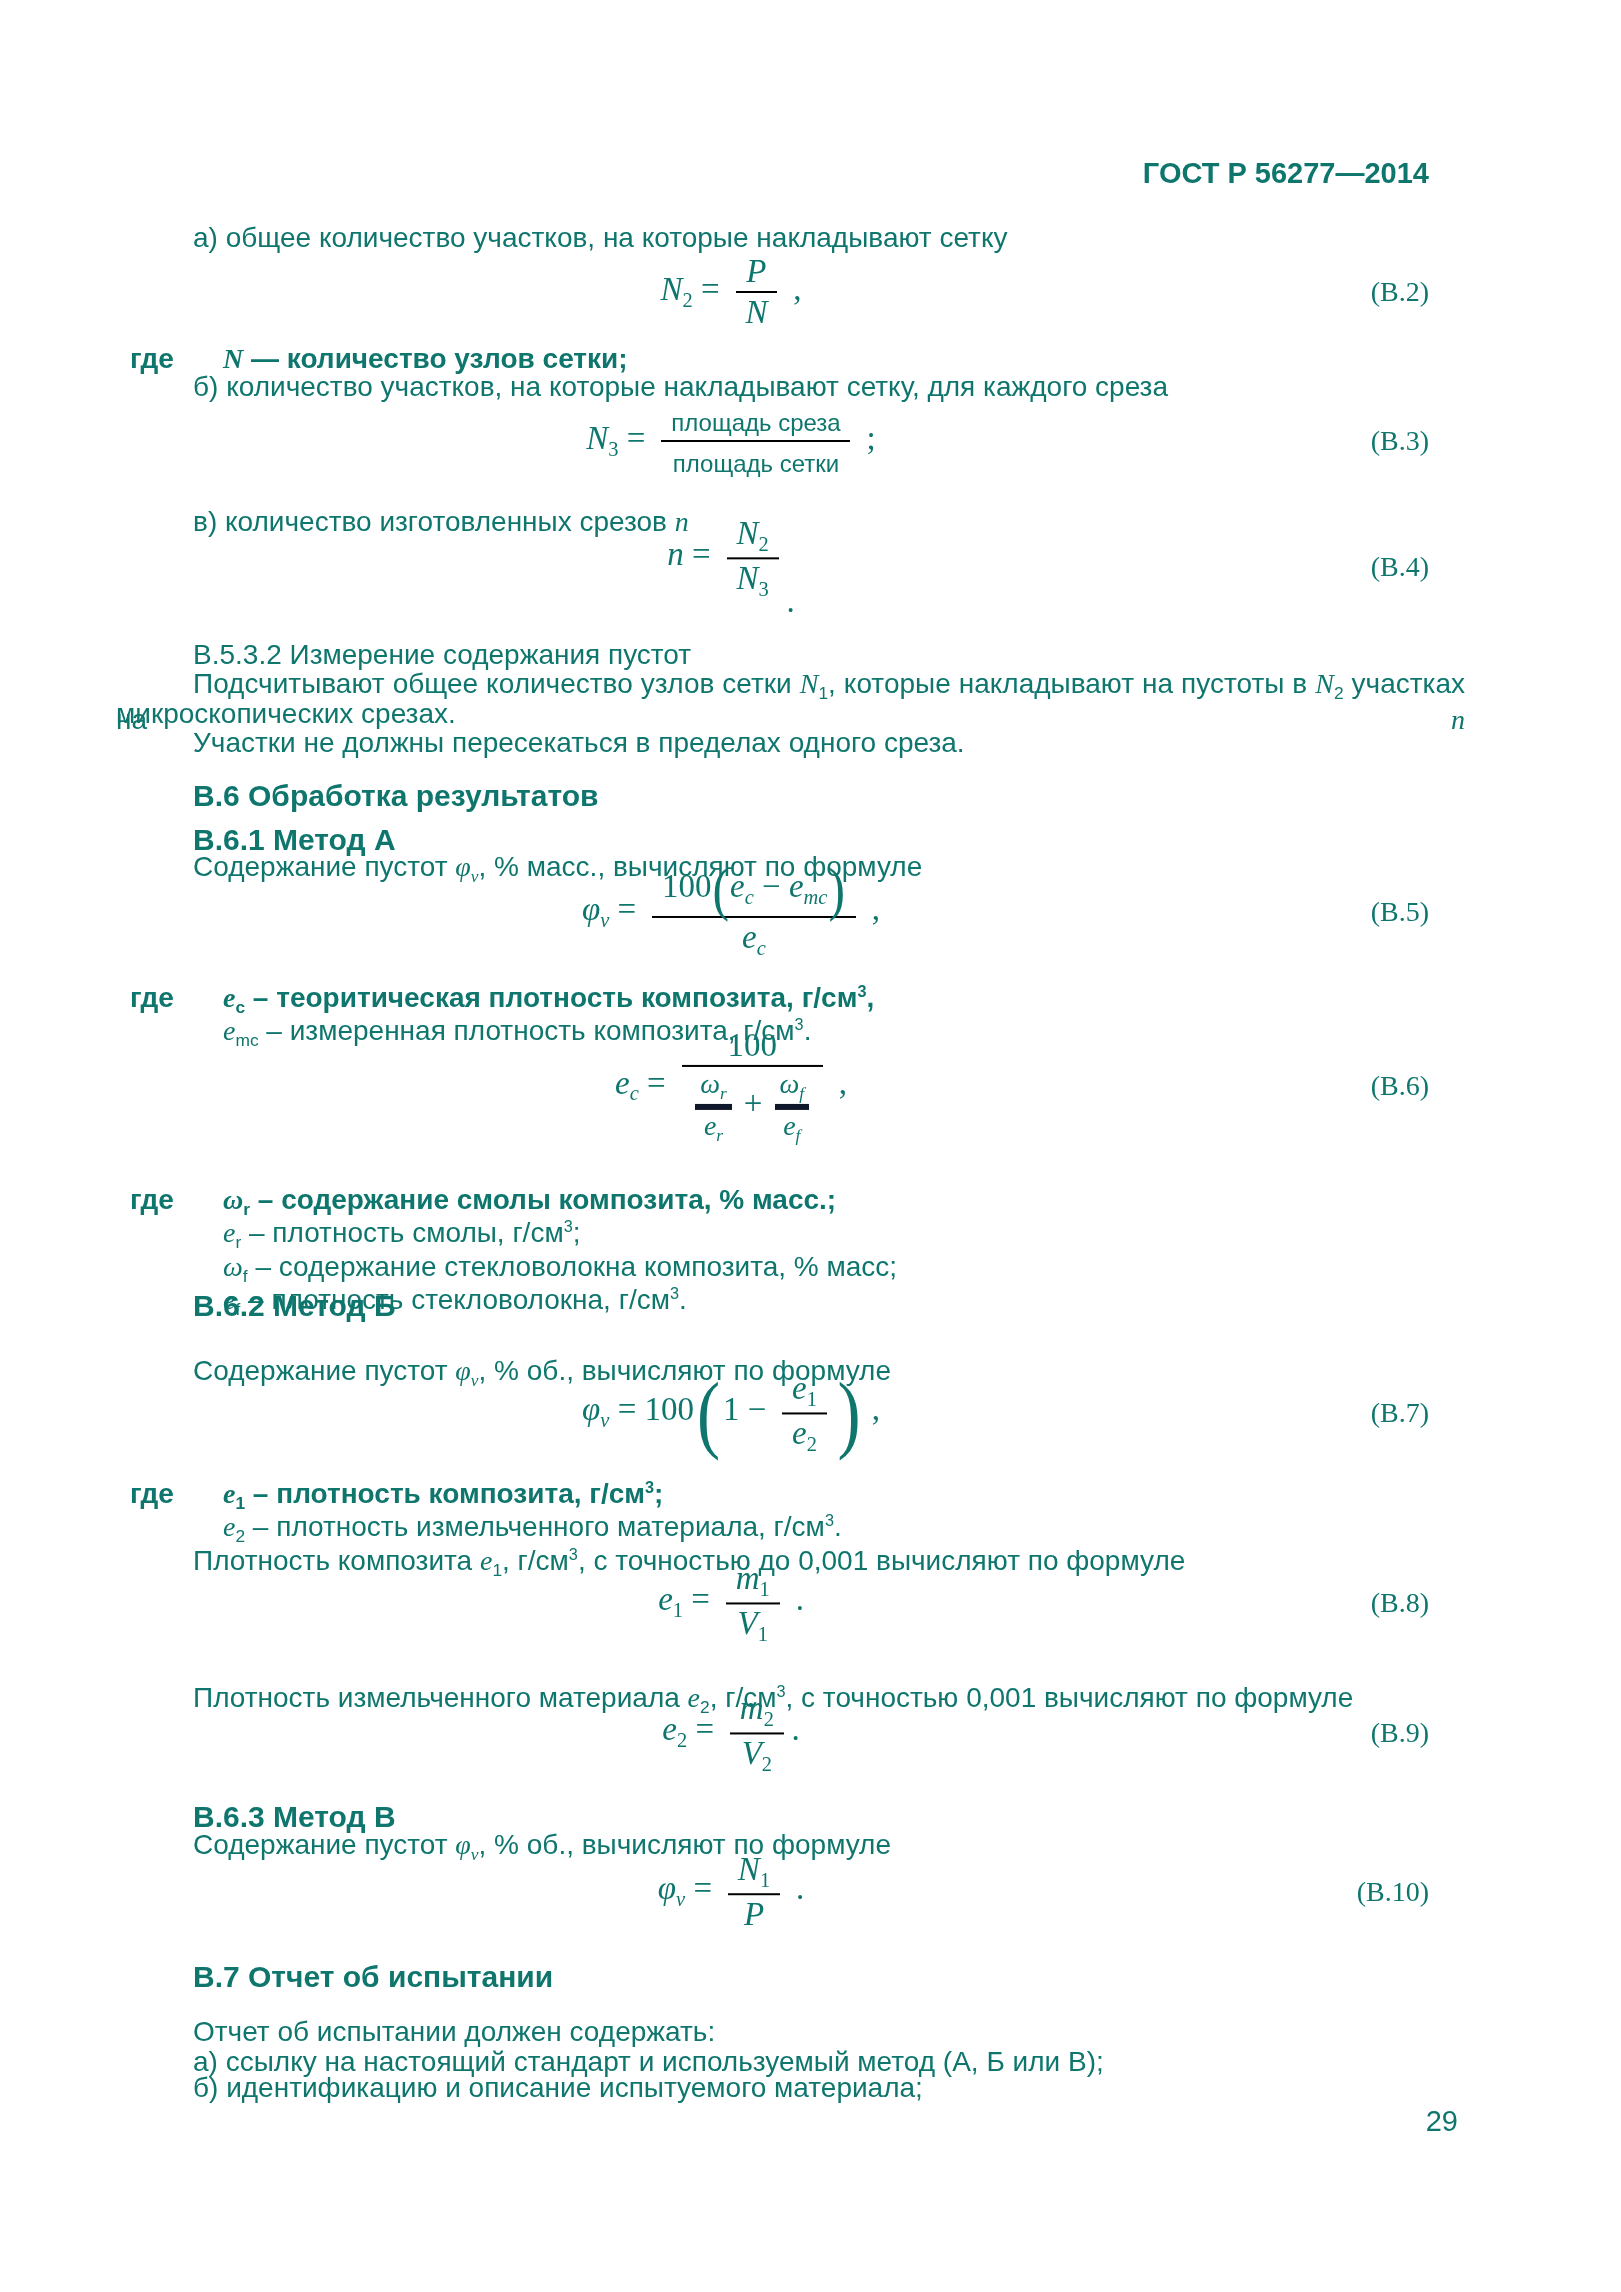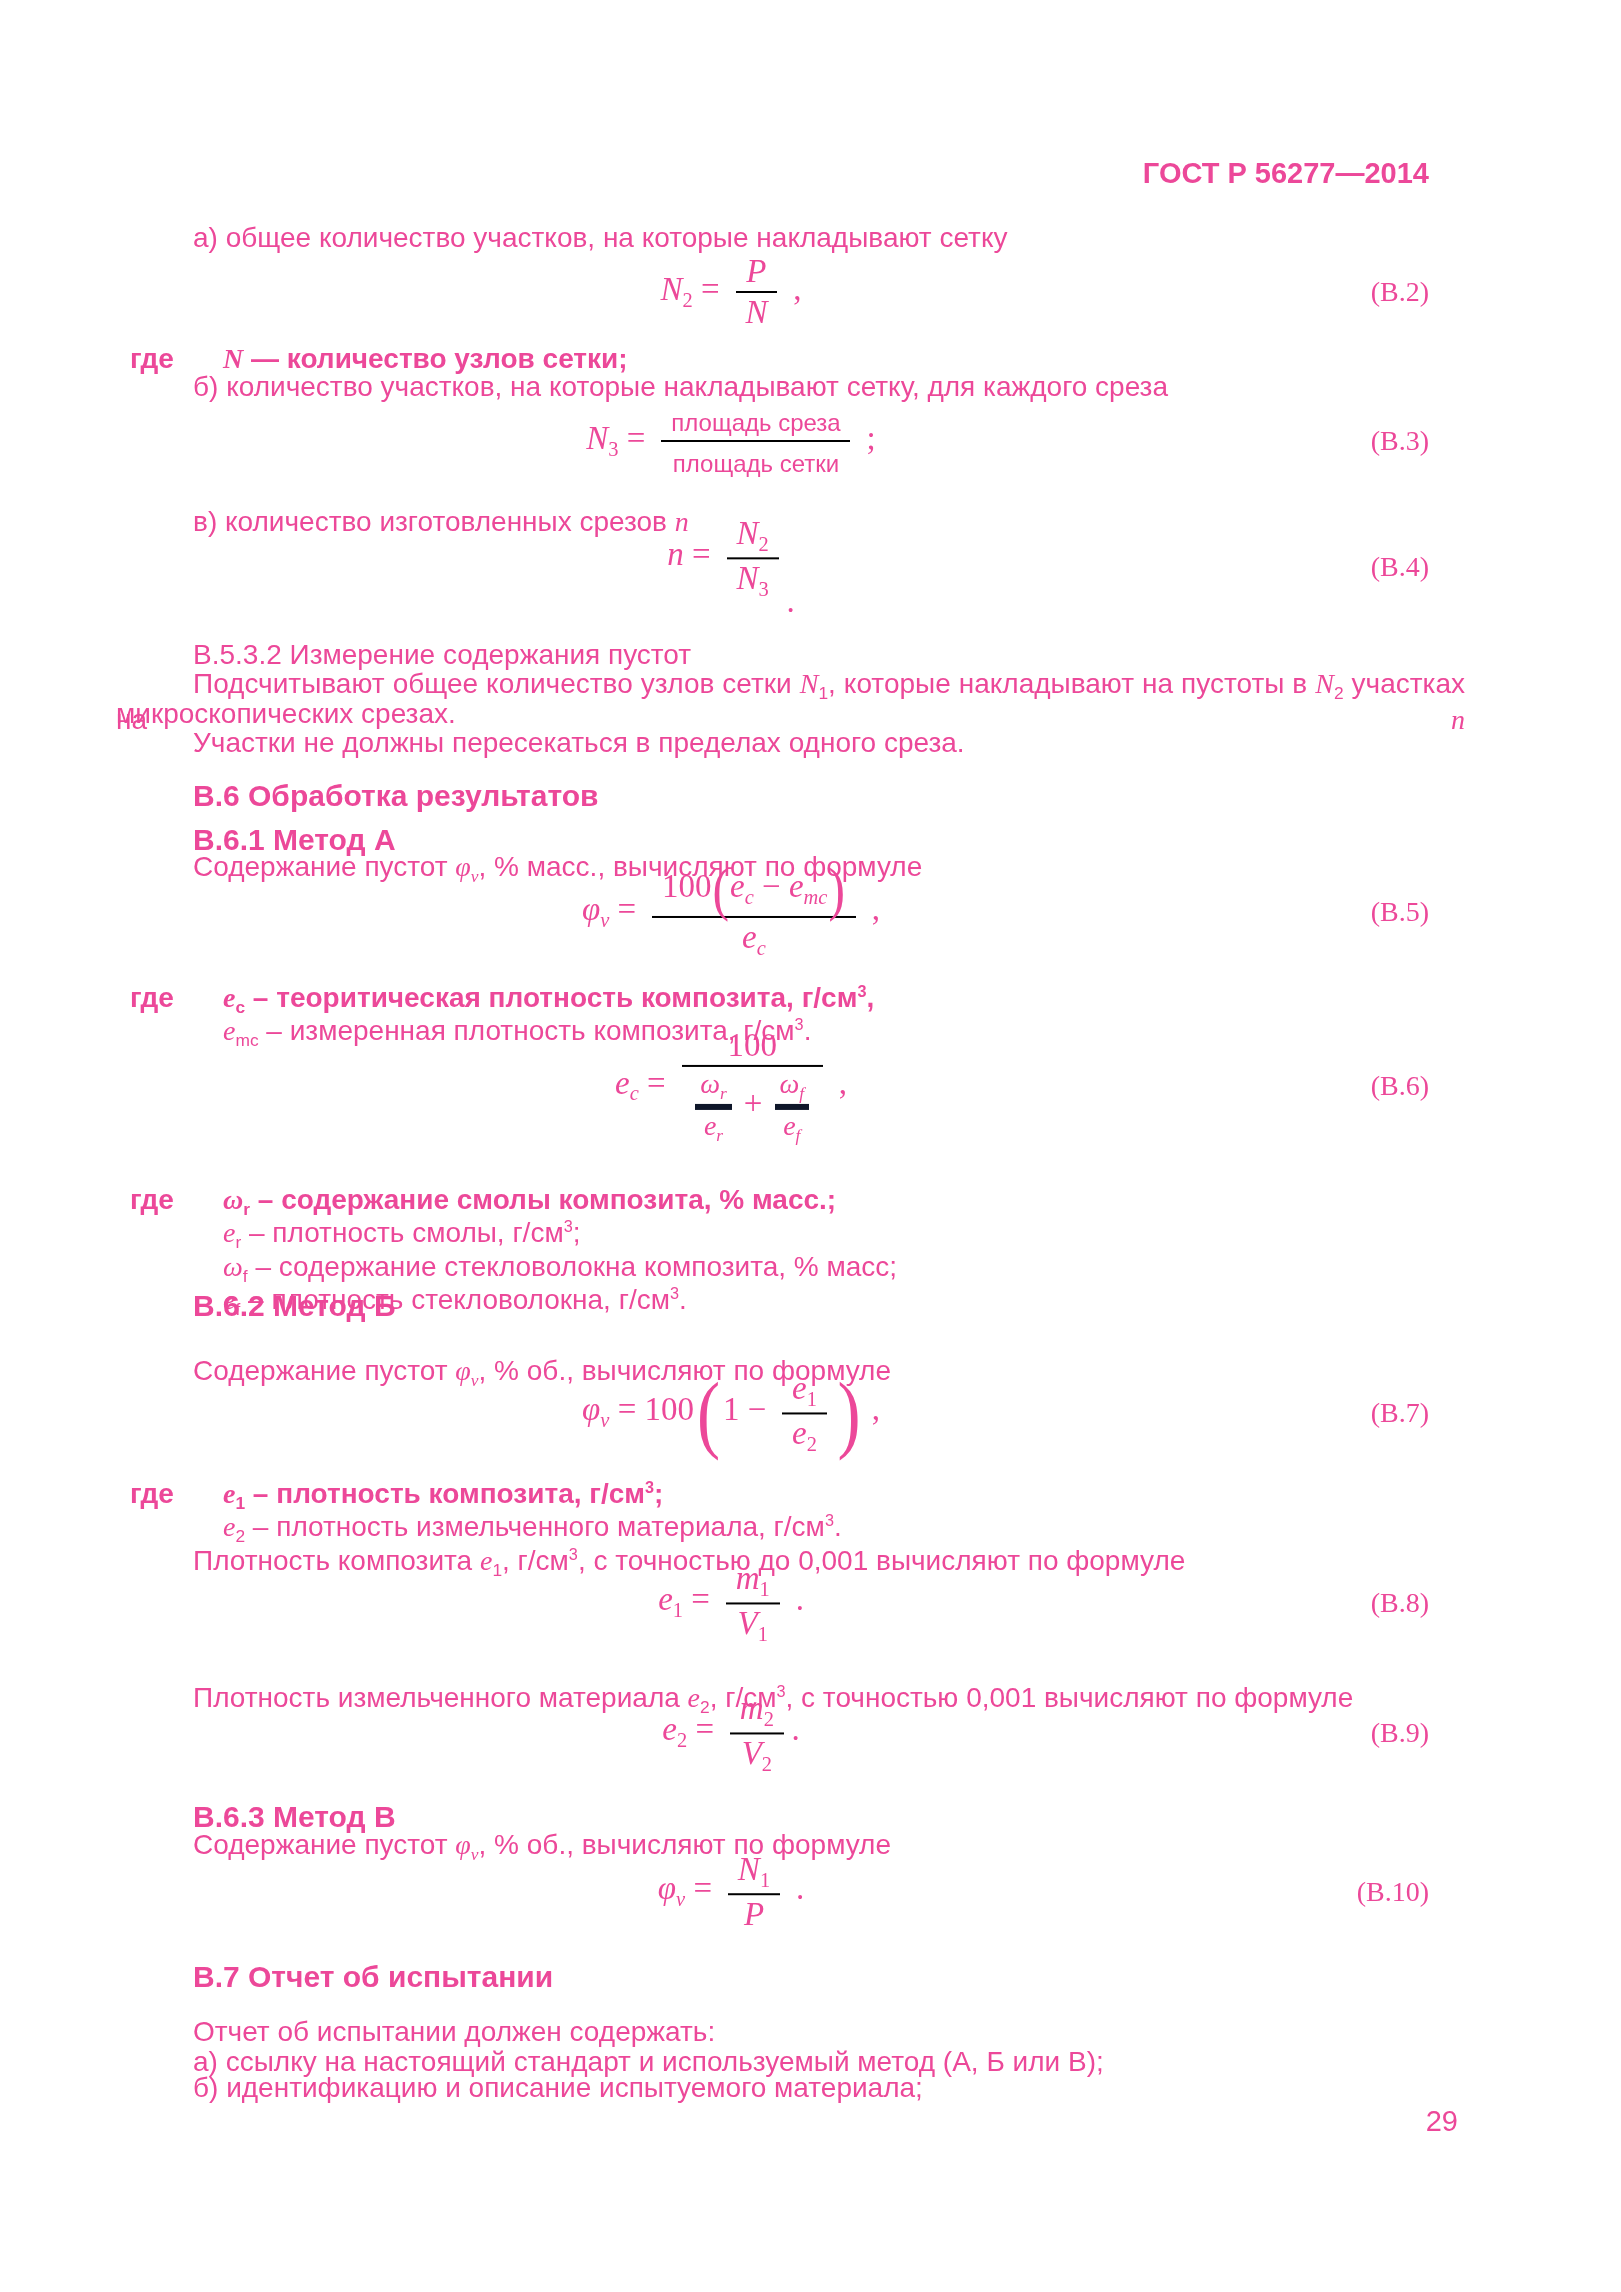--- a/index.html
+++ b/index.html
@@ -1,17 +1,17 @@
 <!DOCTYPE html>
 <html><head>
 <meta charset="utf-8">
 <style>
   html,body{margin:0;padding:0;background:#888;}
   .page{position:relative;width:1621px;height:2293px;background:#ffffff;
-        font-family:"Liberation Sans",sans-serif;font-size:28px;color:#ec4899;overflow:hidden;}
+        font-family:"Liberation Sans",sans-serif;font-size:28px;color:#0f766e;overflow:hidden;}
   .abs{position:absolute;white-space:nowrap;}
   .bold{font-weight:bold;font-size:30px;}
   .hdr{position:absolute;top:157px;right:192px;font-weight:bold;font-size:29px;white-space:nowrap;}
   .pagenum{position:absolute;top:2105px;right:163px;font-size:29px;}
 
   
   .v{font-family:"Liberation Serif",serif;font-style:italic;}
   .sb{font-size:0.62em;vertical-align:-0.32em;}
   .sbi{font-size:0.62em;vertical-align:-0.32em;font-family:"Liberation Serif",serif;font-style:italic;}
   .sp{font-size:0.58em;vertical-align:0.6em;}

